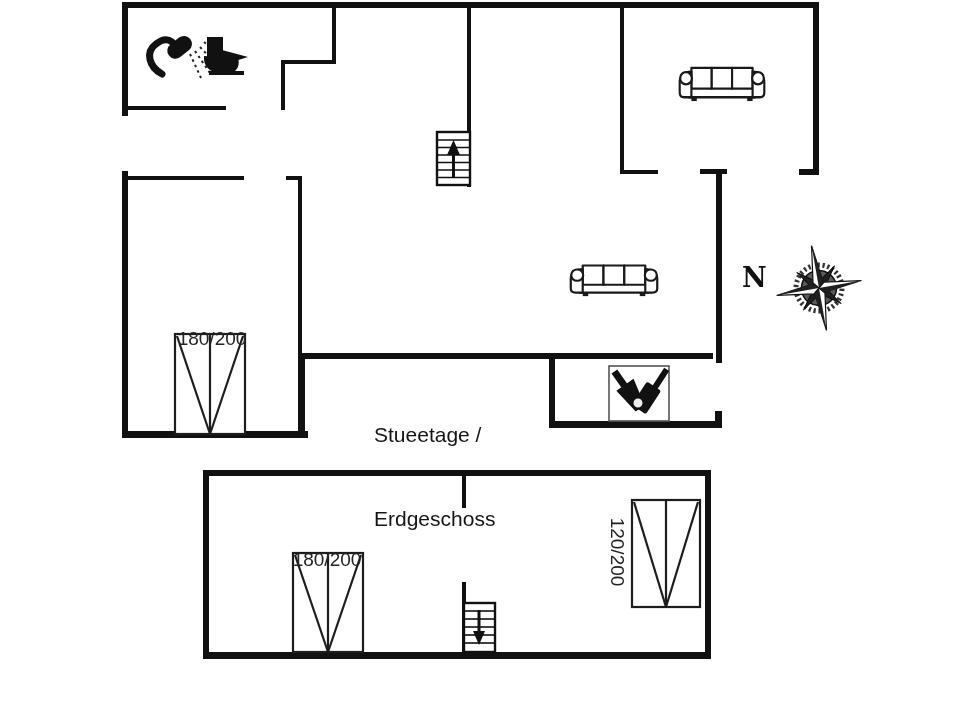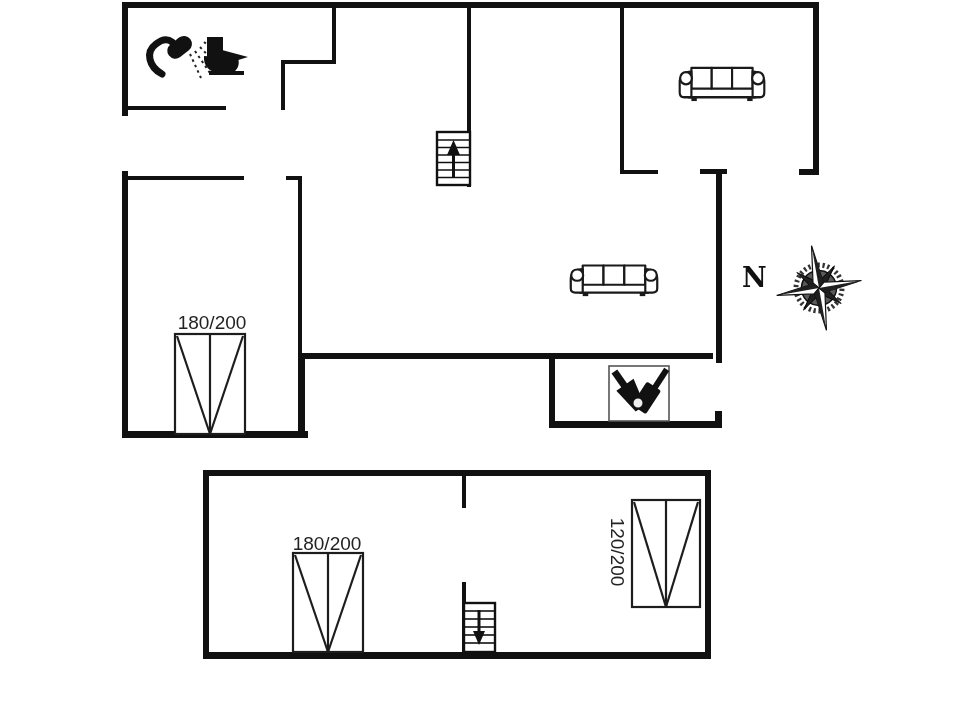--- a/index.html
+++ b/index.html
@@ -5,21 +5,21 @@
   html,body{margin:0;padding:0;background:#ffffff;}
   #stage{
     position:relative;width:960px;height:720px;background:#ffffff;overflow:hidden;
     font-family:"Liberation Sans", sans-serif;color:#1a1a1a;
   }
   .wall{position:absolute;background:#111111;}
   svg{position:absolute;left:0;top:0;}
   .lbl{position:absolute;white-space:pre;}
   .floor-title{font-size:21px;line-height:28px;color:#151515;}
   .dim{font-size:19px;color:#232323;}
-  .dim.center{transform:translateX(-50%);}
+  .dim.center{transform:translateX(-50%);margin-top:16px;}
   .dim.rot{transform:translate(-50%,-50%) rotate(90deg);transform-origin:center;}
   .north{font-family:"DejaVu Serif", serif;font-size:27px;font-weight:700;color:#111;}
 </style>
 </head>
 <body>
 
 <div id="stage">
 
   <div>
     <div class="wall" style="left:122px;top:2px;width:697px;height:6px"></div>
@@ -182,20 +182,24 @@
         <polygon points="0,-43 5,-6 0,0" transform="rotate(180)"></polygon>
         <polygon points="0,-43 5,-6 0,0" transform="rotate(270)"></polygon>
       </g>
     </g>
   </svg>
 
   <div class="lbl north" style="left:742px;top:262px">N</div>
 
   <div class="lbl dim center" style="left:212px;top:312px">180/200</div>
 
+  <div class="lbl floor-title" style="left:374px;top:365px">
+    <span style="display:block">Stueetage /</span>
+    <span style="display:block">Erdgeschoss</span>
+  </div>
 
   <div class="lbl dim center" style="left:327px;top:533px">180/200</div>
 
   <div class="lbl dim rot" style="left:617px;top:552px">120/200</div>
 
   <div class="lbl floor-title" style="left:388px;top:663px">
     <span style="display:block">1. sal /</span>
     
   </div>
 

